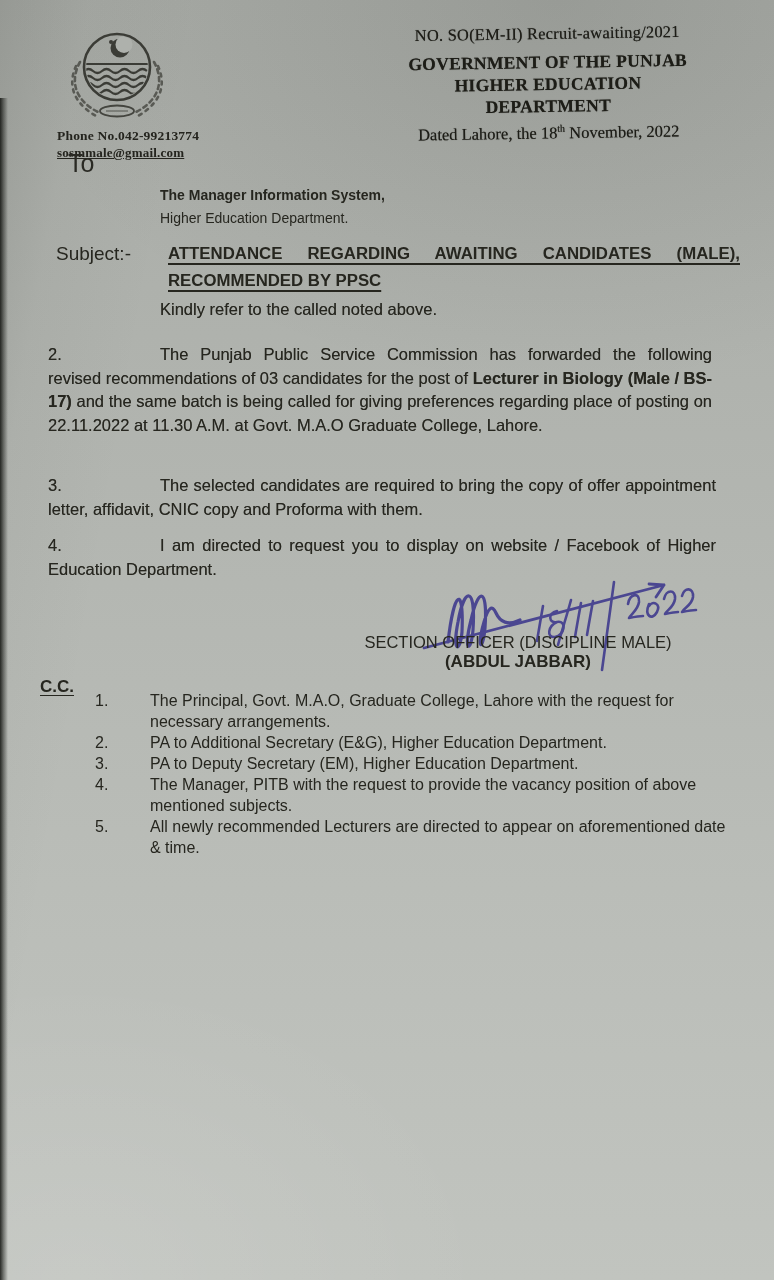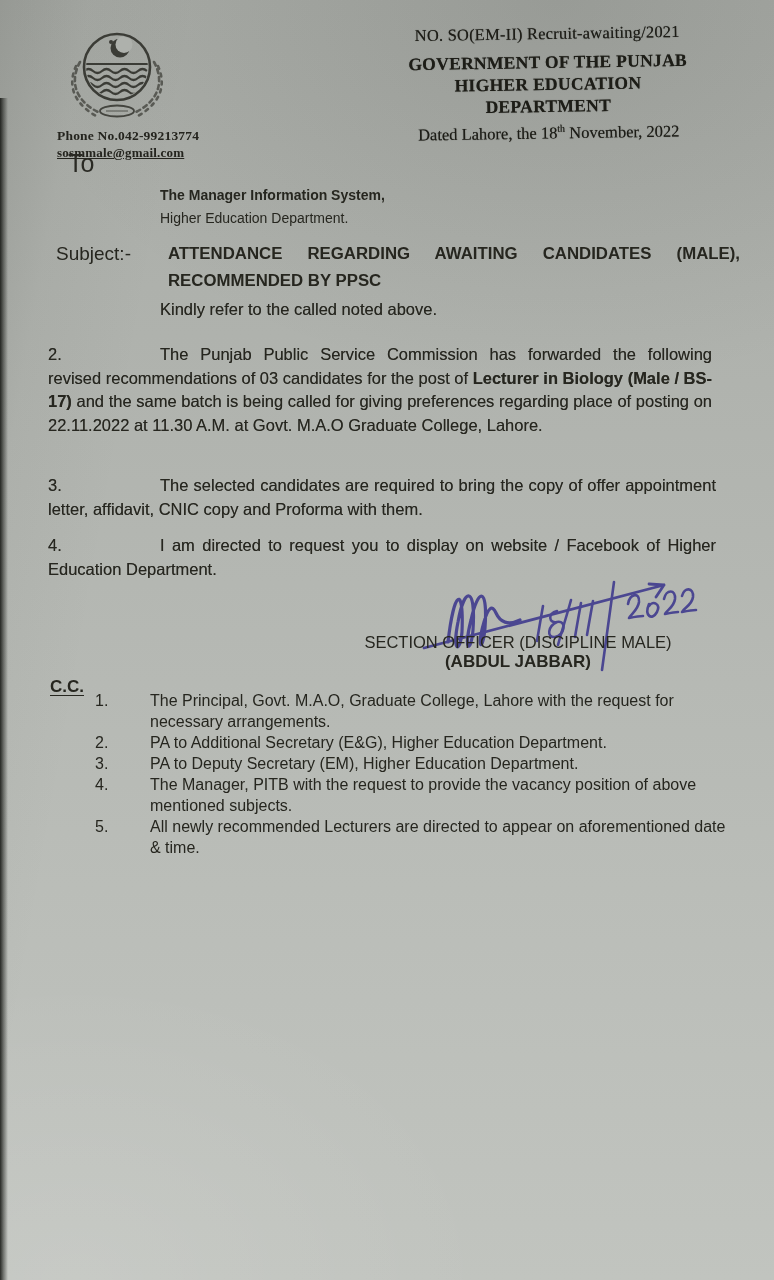--- a/index.html
+++ b/index.html
@@ -41,37 +41,37 @@
   #email{font-size:13px;font-weight:bold;text-decoration:underline;margin-top:1px;letter-spacing:.2px;}
   #to-label{left:68px;top:149px;font-size:25px;color:#2a2a24;}
   
   #addressee{left:160px;top:184px;font-size:14px;line-height:22.5px;}
   #addressee .l1{font-weight:bold;}
   
   #subject-label{left:56px;top:243px;font-size:19px;}
   #subject-text{
     left:168px;top:241px;width:572px;
     font-weight:bold;font-size:16.8px;line-height:26.5px;
-    text-underline-offset:4px;text-decoration-thickness:2px;
+    text-decoration:underline;text-underline-offset:4px;text-decoration-thickness:2px;
   }
   #subject-text .jline{text-align:justify;text-align-last:justify;}
   
   .para{font-size:16.5px;line-height:23.5px;text-align:justify;text-shadow:0 0 .5px rgba(38,38,31,.6);}
   #kindly{left:160px;top:298px;width:420px;text-align:left;}
   #para2{left:48px;top:343px;width:664px;}
   #para3{left:48px;top:474px;width:668px;}
   #para4{left:48px;top:534px;width:668px;}
   .pnum{display:inline-block;width:112px;}
   
   #signature-svg{left:388px;top:560px;width:322px;height:118px;pointer-events:none;}
   #sign-block{left:340px;top:632px;width:356px;text-align:center;}
   #sign-name{font-weight:bold;font-size:17px;line-height:20px;}
   #sign-title{font-size:16.5px;line-height:20px;}
   
-  #cc-label{left:50px;top:677px;font-weight:bold;font-size:17px;text-decoration:underline;text-underline-offset:3px;}
+  #cc-label{left:40px;top:677px;font-weight:bold;font-size:17px;text-decoration:underline;text-underline-offset:3px;}
   #cc-list{left:95px;top:690px;width:640px;font-size:16px;line-height:21px;}
   .cc-row{display:flex;align-items:flex-start;}
   .cc-num{flex:0 0 55px;}
   .cc-text{flex:1;}
 </style>
 </head>
 <body>
 
 <div id="page">
 

